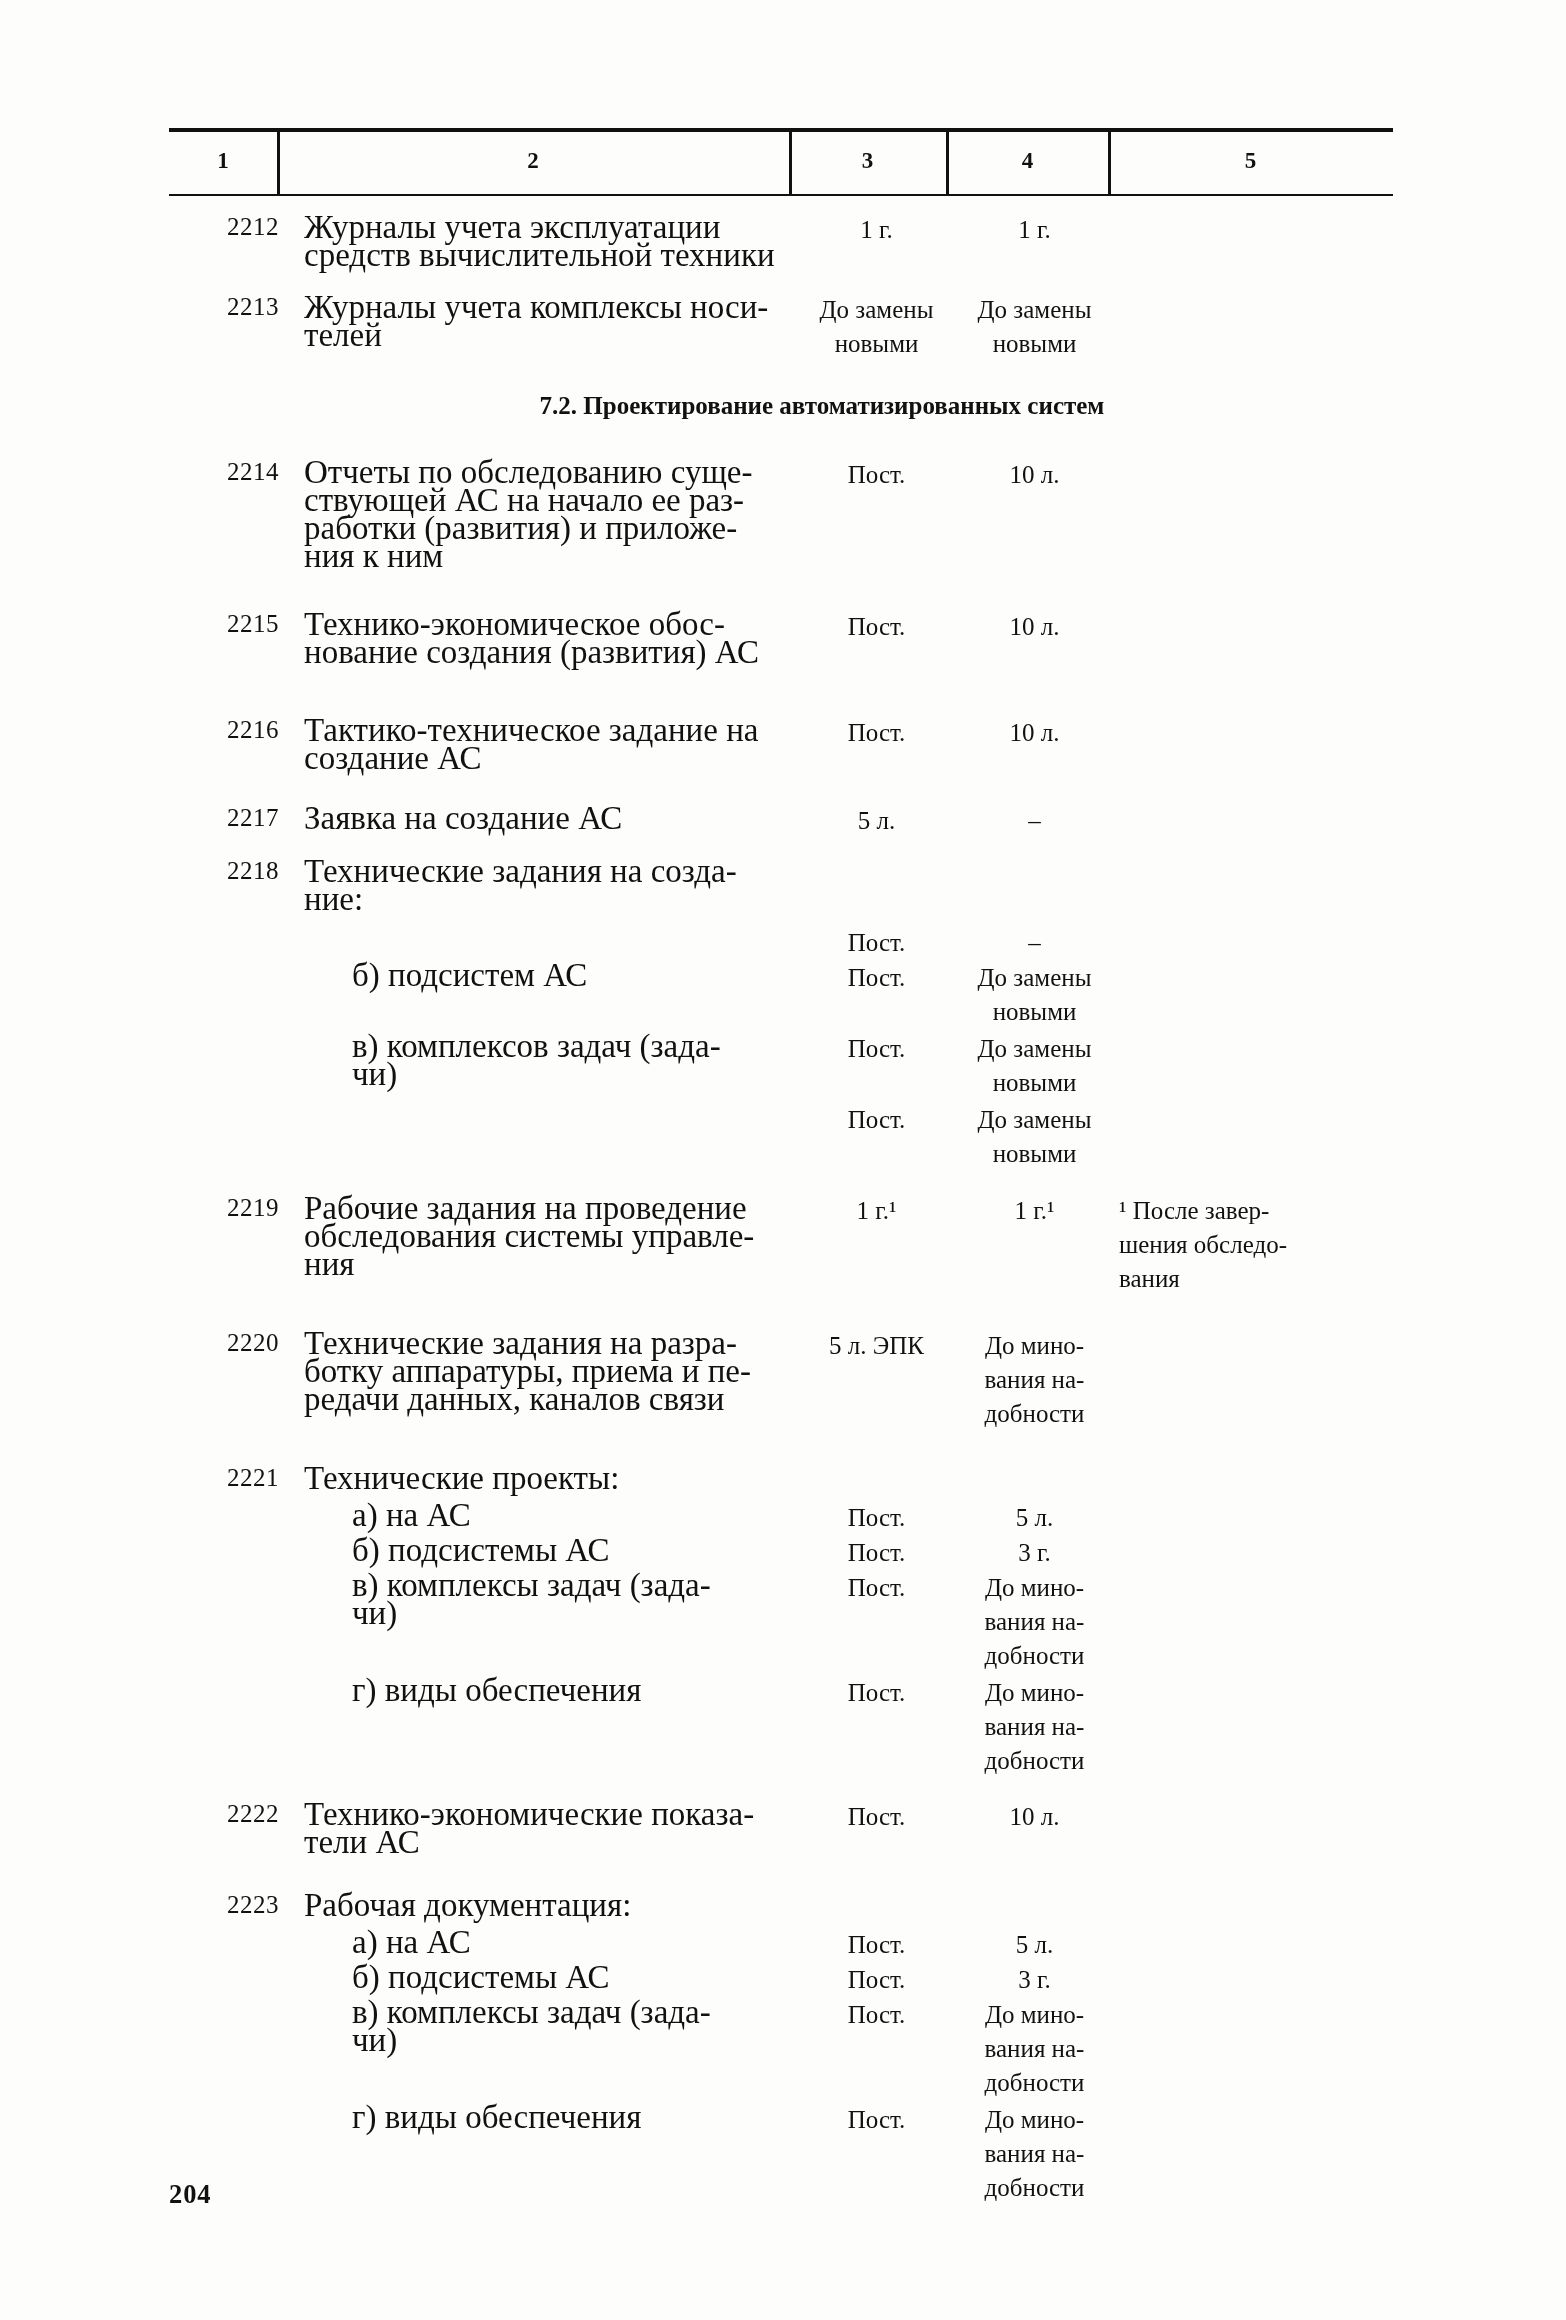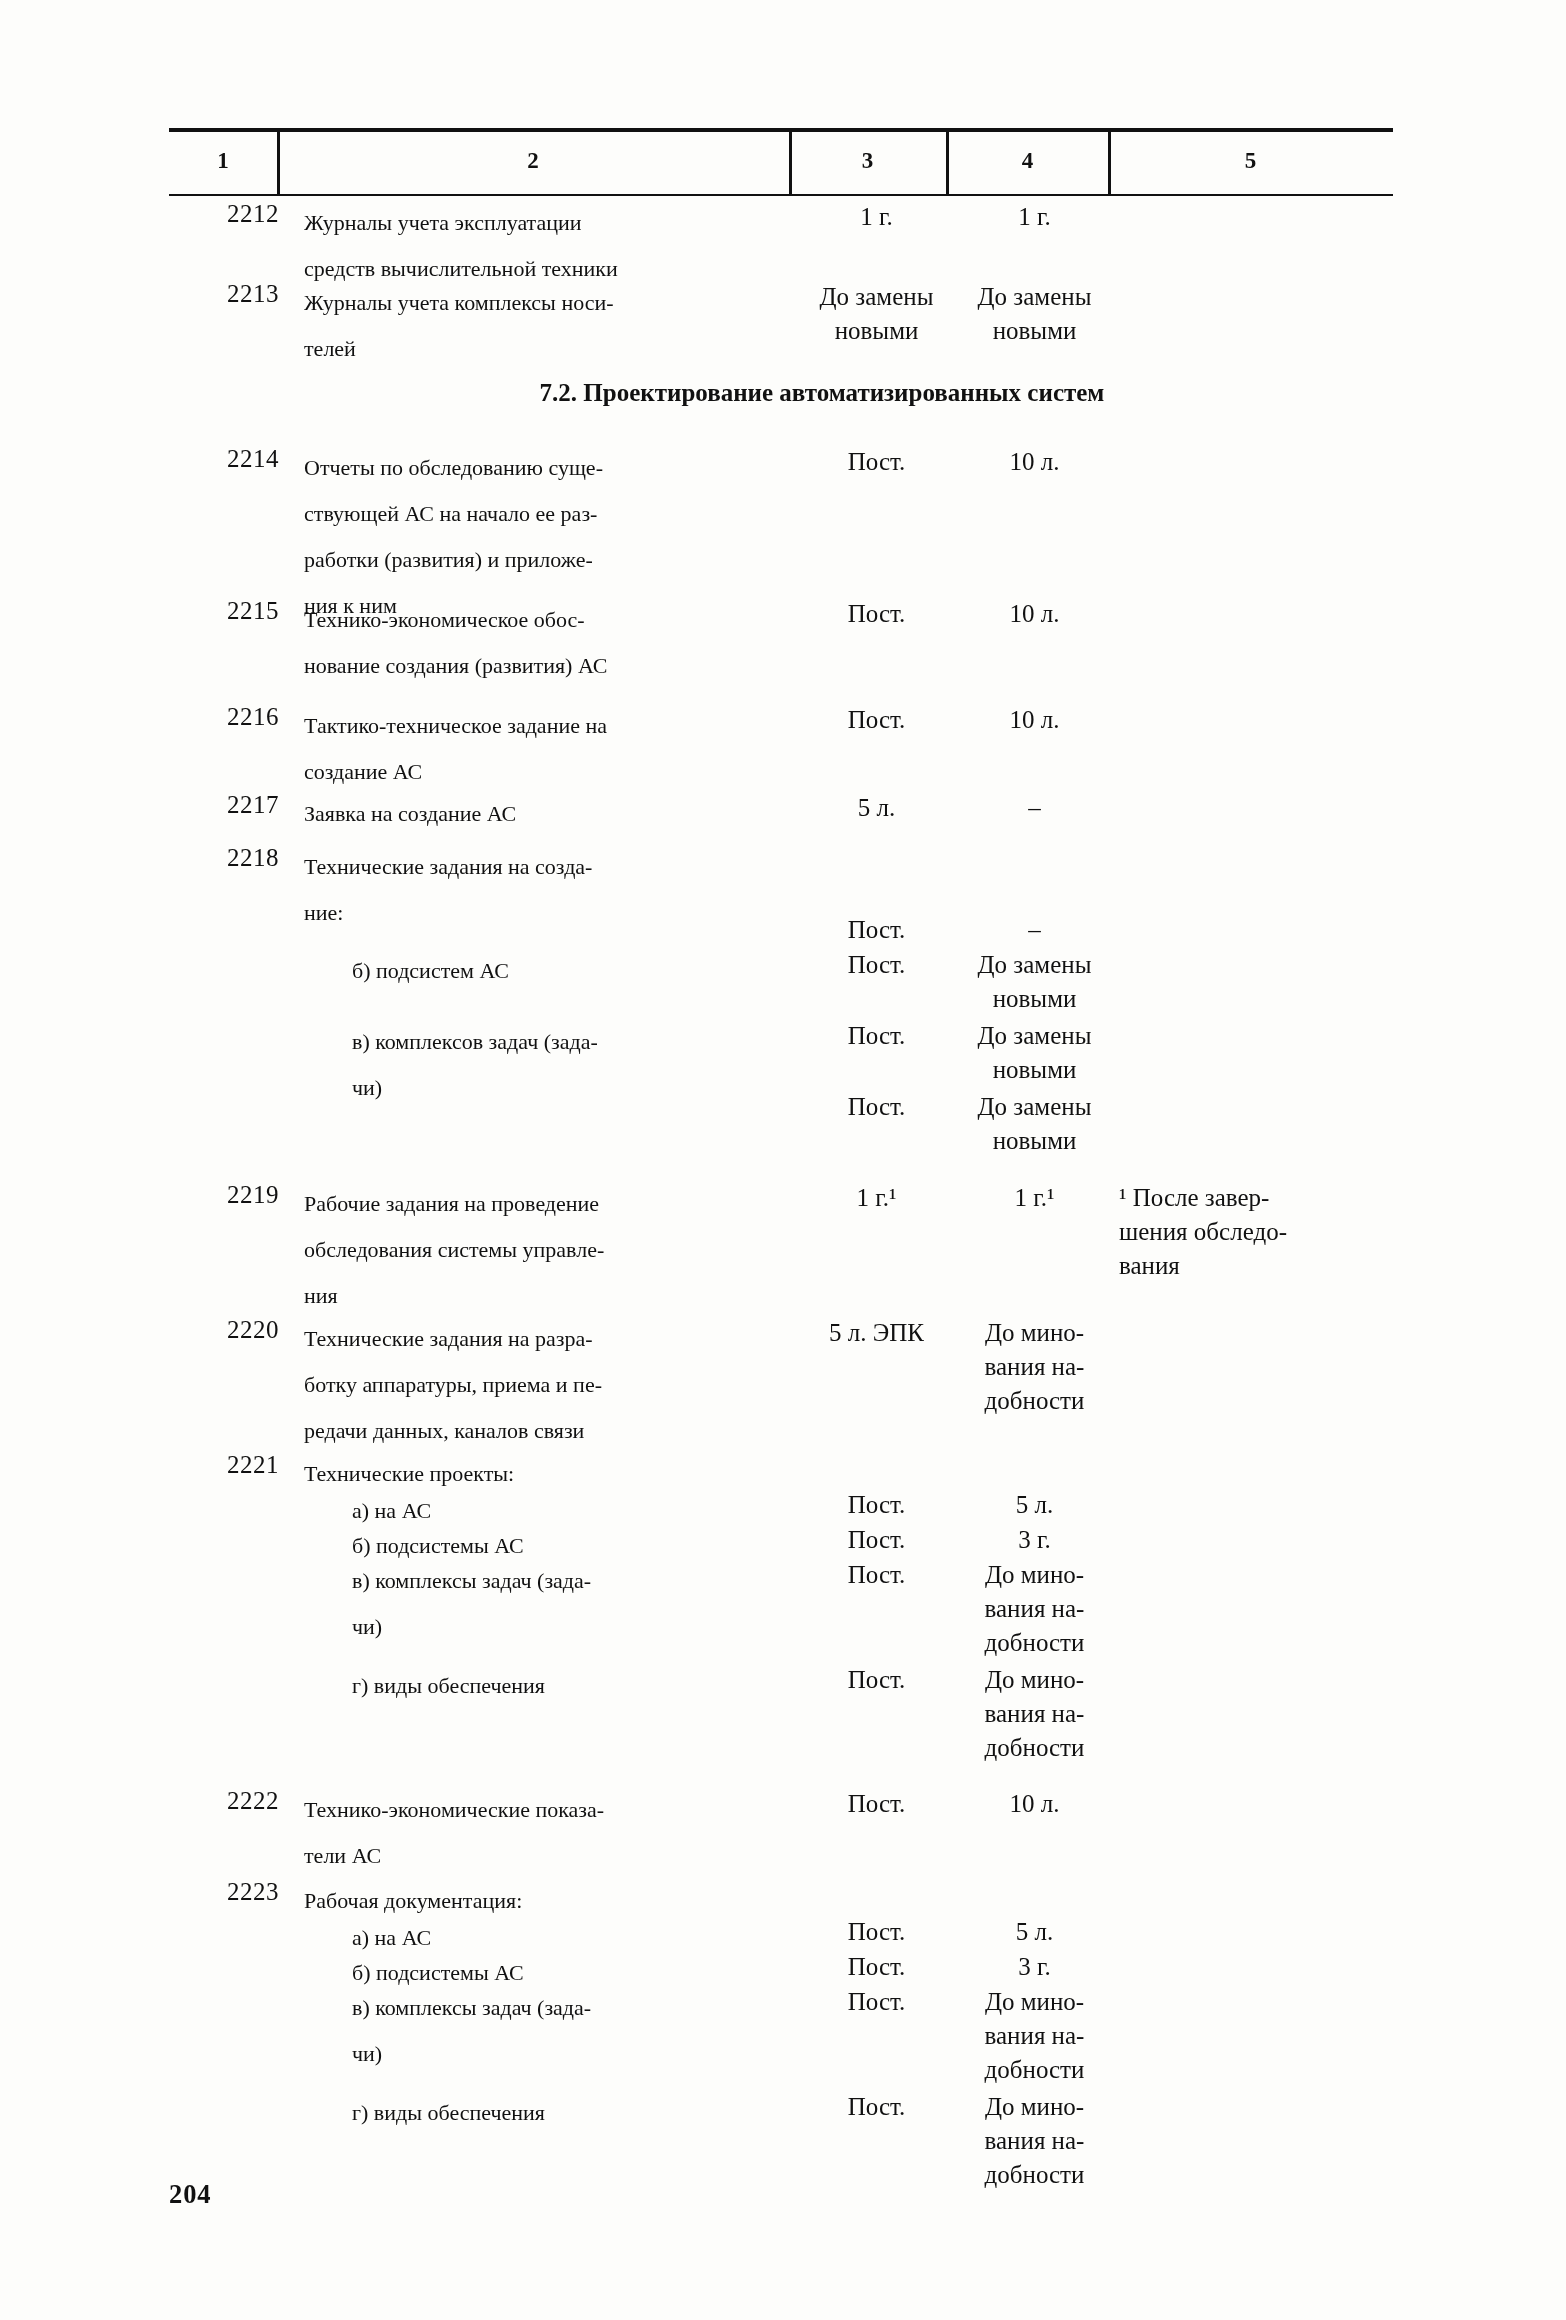--- a/index.html
+++ b/index.html
@@ -46,41 +46,41 @@
     position: absolute;
     top: 0;
     width: 2.7px;
     height: 62px;
     background: #111;
   }
 
   
   .rows {
     position: relative;
-    padding-top: 4px;
+    padding-top: 17px;
   }
   .row {
     position: relative;
     min-height: 9.1px;
     margin-bottom: 0;
   }
   .c1 {
     position: absolute;
     left: 0;
     width: 110px;
     text-align: right;
     font-size: 25px;
     letter-spacing: 0.5px;
   }
   .c2 {
     position: absolute;
     left: 135px;
     width: 493px;
-    font-size: 22px;
-    line-height: 46px;
+    font-size: 33px;
+    line-height: 28px;
   }
   .c3 {
     position: absolute;
     left: 630px;
     width: 155px;
     text-align: center;
     font-size: 25px;
     line-height: 34px;
   }
   .c4 {

